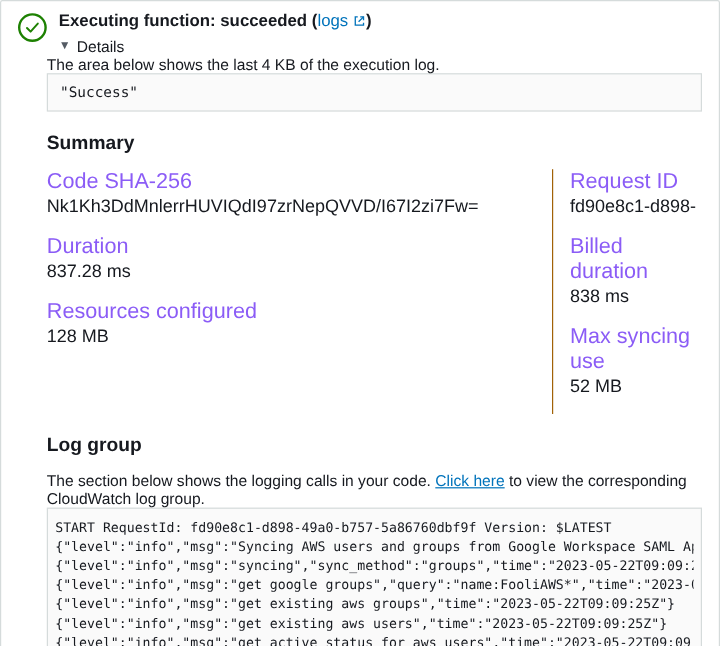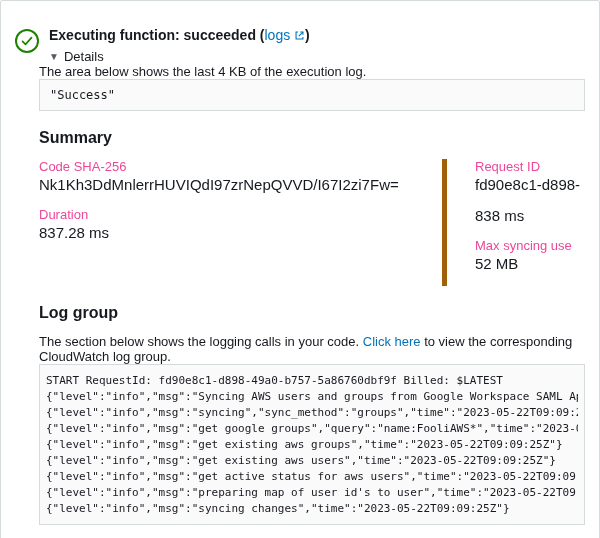--- a/index.html
+++ b/index.html
@@ -1,36 +1,36 @@
 <!DOCTYPE html>
 <html><head>
 <meta charset="utf-8">
 <style>
   html,body{margin:0;padding:0;font-family:"Amazon Ember","Helvetica Neue",Arial,sans-serif;font-size:13px;color:#16191f;background:#fff}
   .panel{border:1px solid #d5dbdb;border-radius:2px;width:600px;box-sizing:border-box;overflow:hidden}
-  .header{display:flex;align-items:flex-start;padding:26px 14px 0 14px}
+  .header{display:flex;align-items:flex-start;padding:8px 14px 0 14px}
   .success-icon{width:20px;height:20px;border:2px solid #1d8102;border-radius:50%;display:flex;align-items:center;justify-content:center;color:#1d8102;margin-right:10px;flex:0 0 auto;margin-top:2px}
   .success-icon svg{width:12px;height:12px}
   .header-body{flex:1}
   .header-title{font-size:14px;font-weight:700}
   .header-title a{color:#0073bb;text-decoration:none;font-weight:400}
   .details{display:flex;align-items:center;margin-top:6px;cursor:pointer;user-select:none}
   .tri{font-size:10px;margin-right:5px;color:#545b64}
   .content{padding:0 14px 14px 38px}
   .desc{margin:0 0}
   .result-box{border:1px solid #d5dbdb;background:#fafafa;padding:8px 10px;font-family:Monaco,Consolas,monospace;font-size:12px;margin-bottom:16px}
   h3{font-size:16px;font-weight:700;margin:18px 0 12px 0}
   h3.bold{font-weight:700}
   .summary-grid{display:flex;border-top:0}
   .col{flex:1;min-width:0}
-  .col.right{border-left:5px solid #a16207;padding-left:28px;flex:0 0 110px}
+  .col.right{border-left:1px solid #a16207;padding-left:14px;flex:0 0 110px}
   .kv{margin-bottom:14px}
-  .kv .k{color:#ec4899;font-size:13px;margin-bottom:2px}
+  .kv .k{color:#8b5cf6;font-size:18px;margin-bottom:2px}
   .kv .v{font-size:15px;word-break:break-all}
-  .link{color:#0073bb;cursor:pointer}
+  .link{color:#0073bb;text-decoration:underline;cursor:pointer}
   .log-box{border:1px solid #d5dbdb;background:#fafafa;padding:8px 6px;font-family:Monaco,Consolas,monospace;font-size:11px;line-height:1.45;white-space:nowrap;overflow:hidden}
   .log-line{overflow:hidden;text-overflow:clip}
   .ext-icon{width:11px;height:11px;display:inline-block;vertical-align:-1px}
 </style>
 </head>
 <body>
 
 <div class="panel">
 
   <div class="header">
@@ -67,44 +67,49 @@
     <div class="summary-grid">
       <div class="col">
         <div class="kv">
           <div class="k">Code SHA-256</div>
           <div class="v">Nk1Kh3DdMnlerrHUVIQdI97zrNepQVVD/I67I2zi7Fw=</div>
         </div>
         <div class="kv">
           <div class="k">Duration</div>
           <div class="v">837.28 ms</div>
         </div>
+        <div class="kv">
+          <div class="k">Resources configured</div>
+          <div class="v">128 MB</div>
+        </div>
       </div>
       <div class="col right">
         <div class="kv">
           <div class="k">Request ID</div>
           <div class="v">fd90e8c1-d898-</div>
         </div>
         <div class="kv">
+          <div class="k">Billed duration</div>
           <div class="v">838 ms</div>
         </div>
         <div class="kv">
           <div class="k">Max syncing use</div>
           <div class="v">52 MB</div>
         </div>
       </div>
     </div>
 
     <h3 class="bold">Log group</h3>
 
     <div class="desc">
       <span>The section below shows the logging calls in your code. </span><span class="link">Click here</span><span> to view the corresponding CloudWatch log group.</span>
     </div>
 
     <div class="log-box" id="log-box">
-        <div class="log-line">START RequestId: fd90e8c1-d898-49a0-b757-5a86760dbf9f Billed: $LATEST</div>
+        <div class="log-line">START RequestId: fd90e8c1-d898-49a0-b757-5a86760dbf9f Version: $LATEST</div>
         <div class="log-line">{"level":"info","msg":"Syncing AWS users and groups from Google Workspace SAML Application","time":"2023-05-22T</div>
         <div class="log-line">{"level":"info","msg":"syncing","sync_method":"groups","time":"2023-05-22T09:09:25Z"}</div>
         <div class="log-line">{"level":"info","msg":"get google groups","query":"name:FooliAWS*","time":"2023-05-22T09:09:25Z"}</div>
         <div class="log-line">{"level":"info","msg":"get existing aws groups","time":"2023-05-22T09:09:25Z"}</div>
         <div class="log-line">{"level":"info","msg":"get existing aws users","time":"2023-05-22T09:09:25Z"}</div>
         <div class="log-line">{"level":"info","msg":"get active status for aws users","time":"2023-05-22T09:09:25Z"}</div>
         <div class="log-line">{"level":"info","msg":"preparing map of user id's to user","time":"2023-05-22T09:09:25Z"}</div>
         <div class="log-line">{"level":"info","msg":"syncing changes","time":"2023-05-22T09:09:25Z"}</div>
       </div>
 

